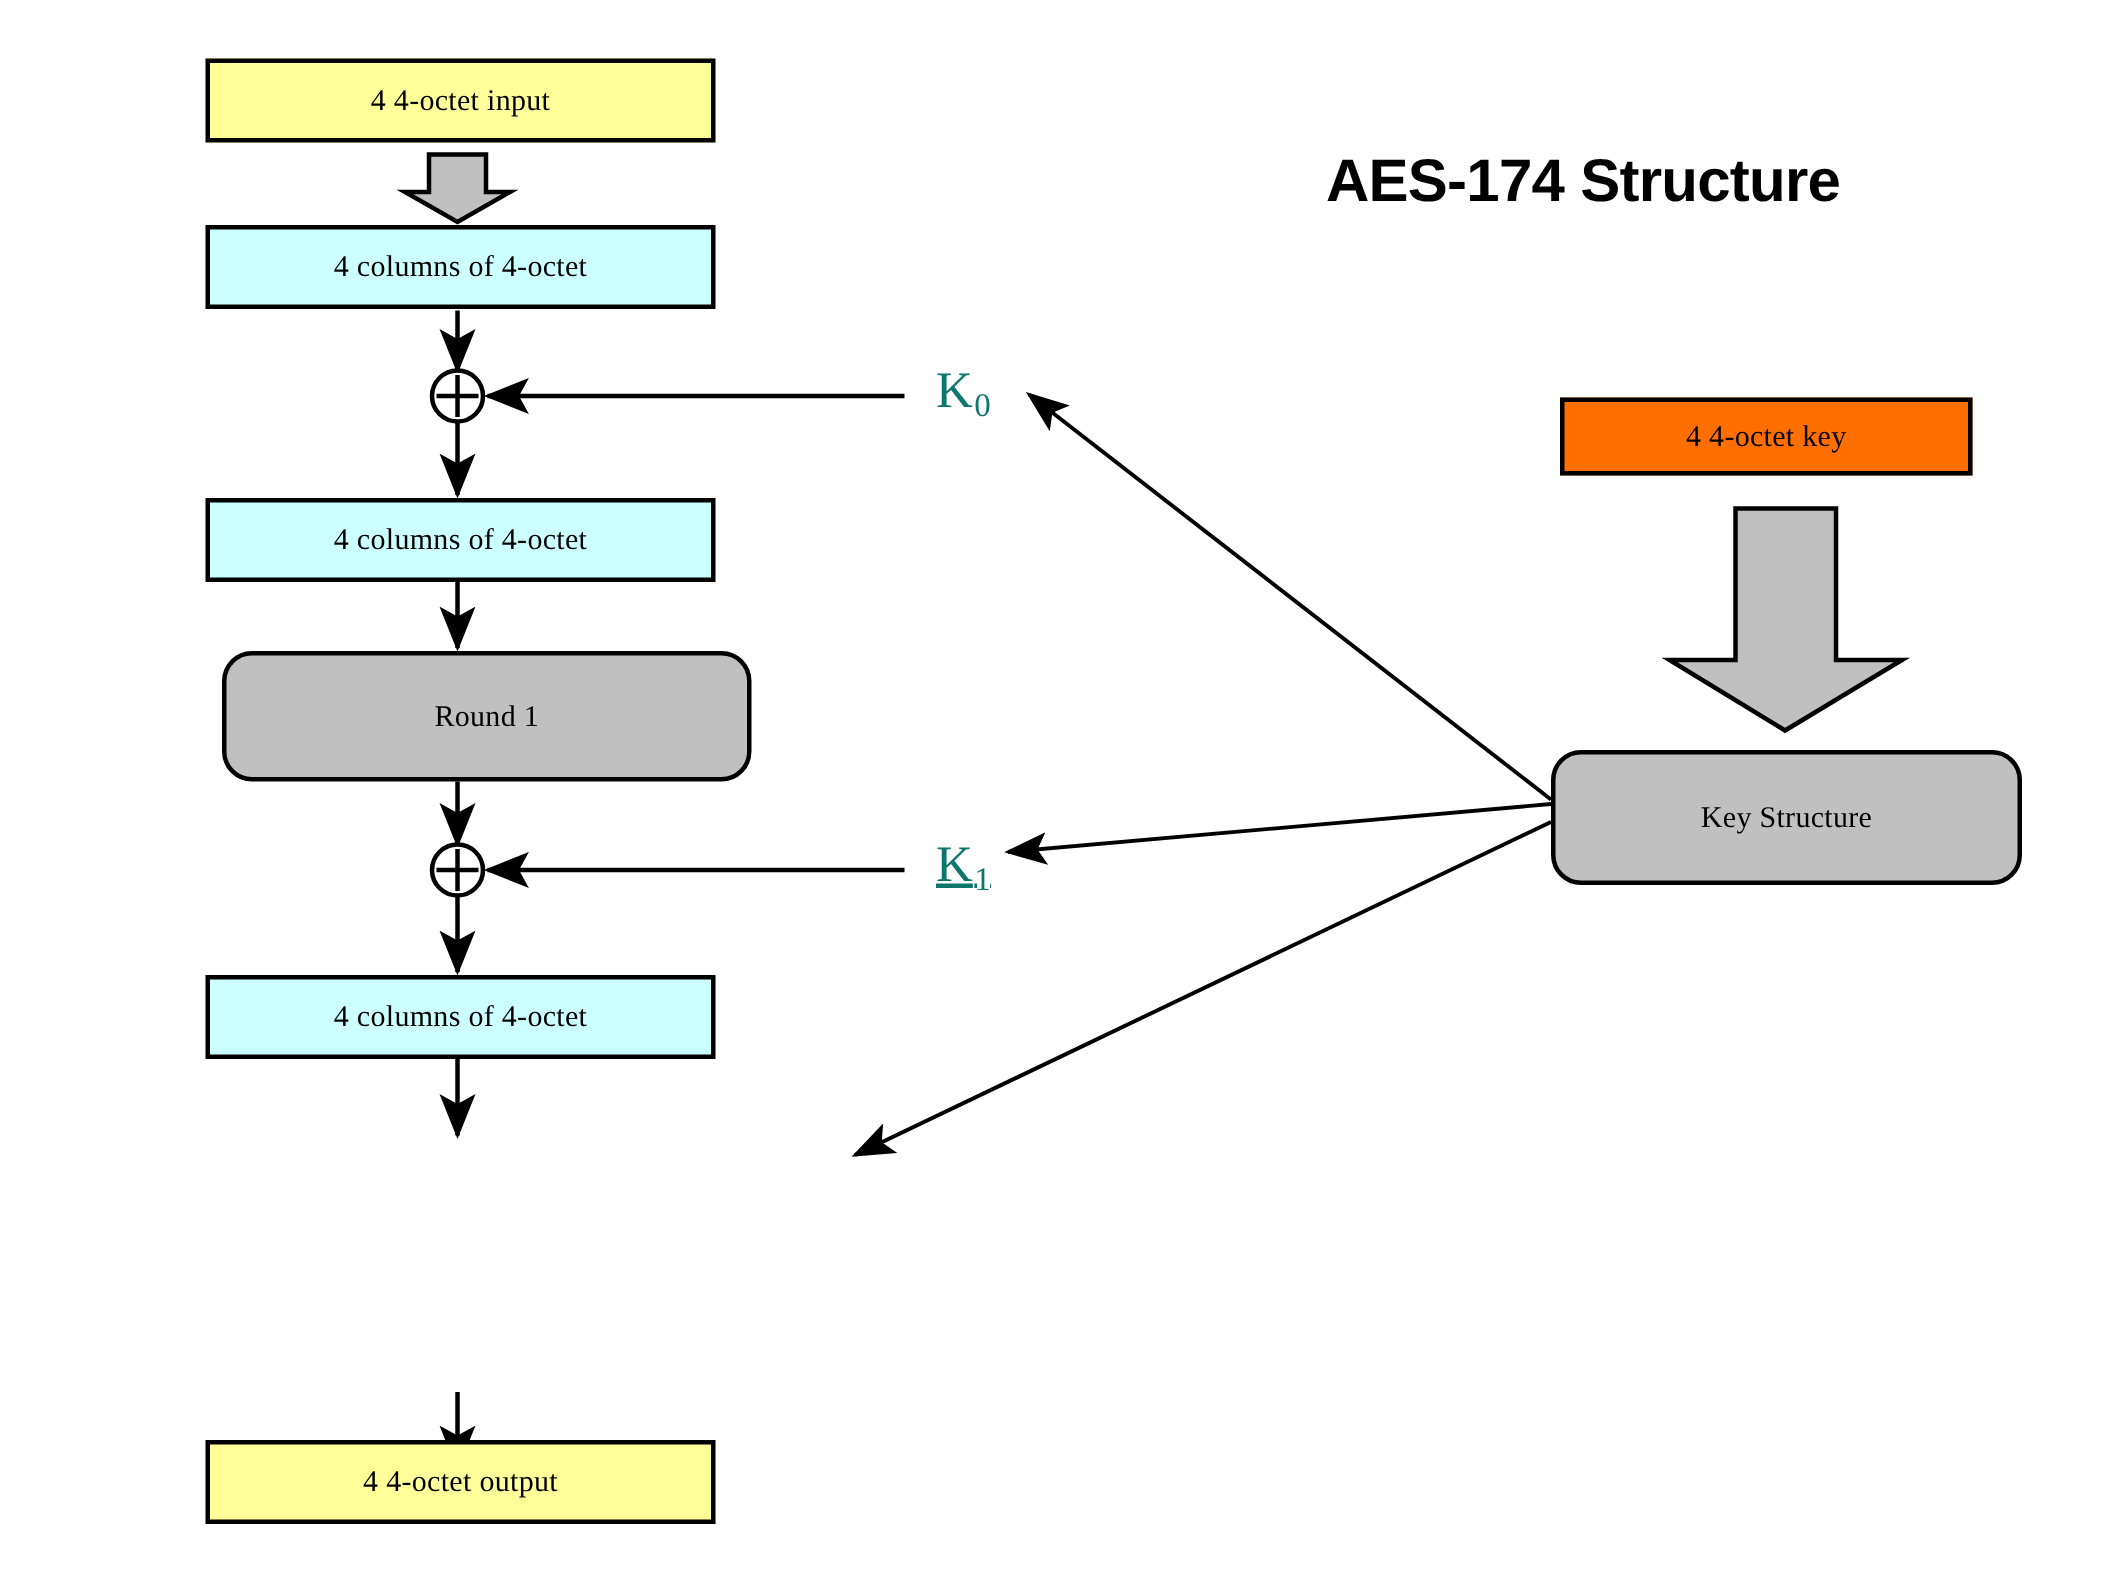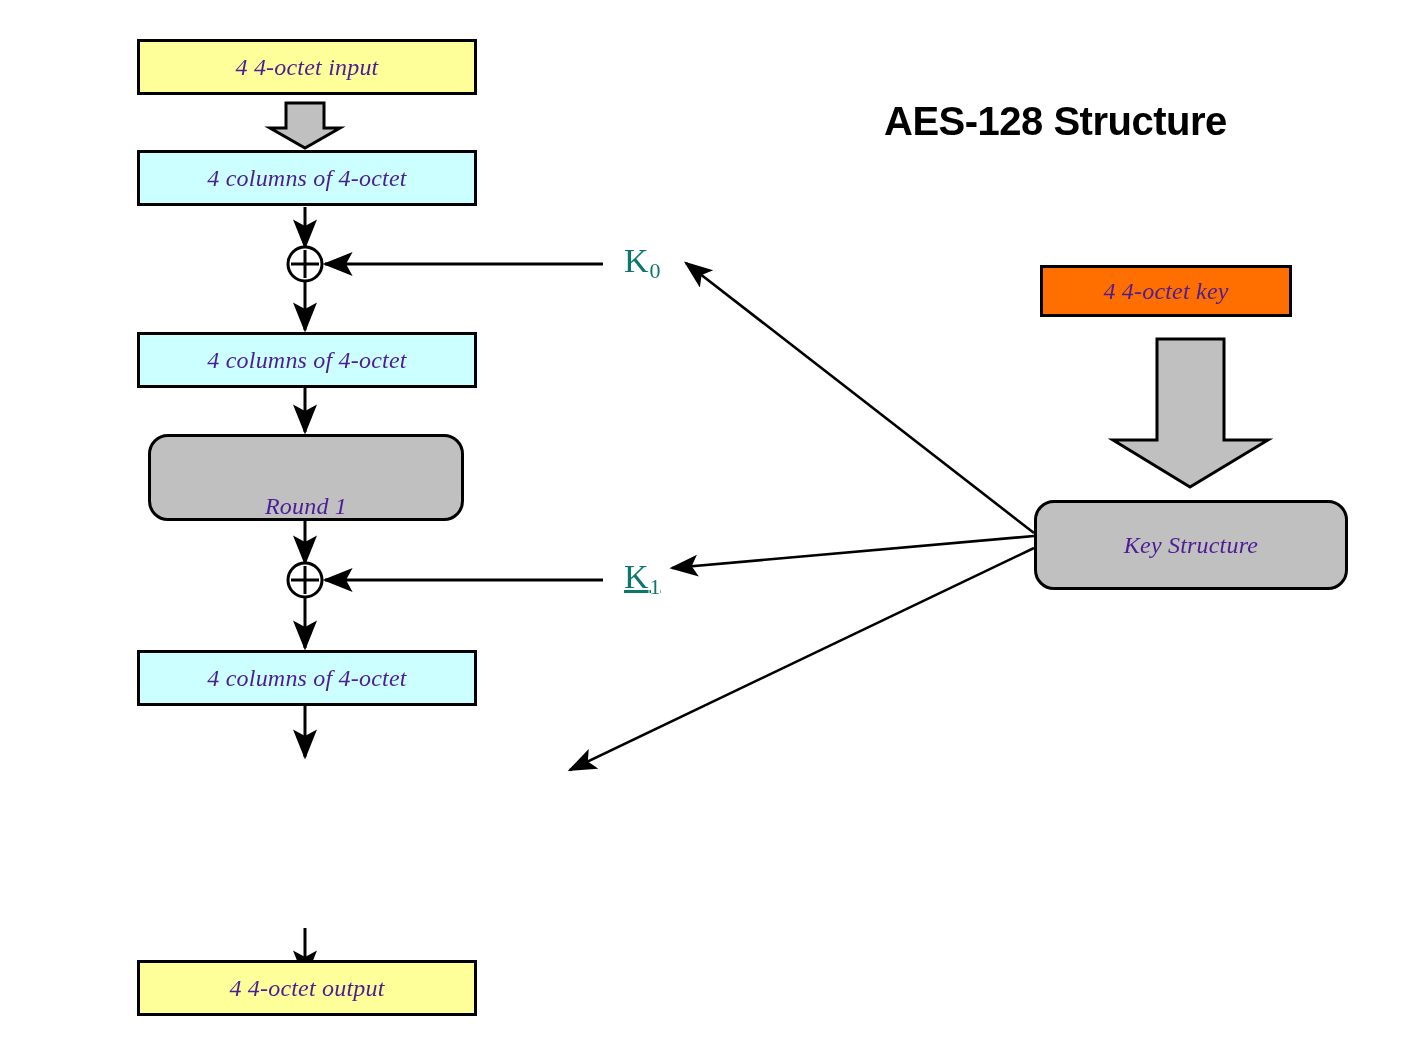--- a/index.html
+++ b/index.html
@@ -21,27 +21,26 @@
     top: 0;
     width: 1418px;
     height: 1064px;
   }
   .node {
     position: absolute;
     box-sizing: border-box;
     display: flex;
     align-items: center;
     justify-content: center;
-    color: #4c1d95;
+    color: #000000;
     font-family: "Liberation Serif", "DejaVu Serif", serif;
-    font-size: 24px;
+    font-size: 20px;
     line-height: 1;
     letter-spacing: 0.2px;
     white-space: nowrap;
-    font-style: italic;
   }
   .rect-node {
     border: 3px solid #000000;
   }
   .rounded-node {
     border: 3px solid #000000;
     border-radius: 20px;
   }
   .title {
     position: absolute;
@@ -120,55 +119,55 @@
 
     <g>
       <path d="M286,103 L324,103 L324,128 L340,128 L305,148 L270,128 L286,128 Z" fill="#c0c0c0" stroke="#000000" stroke-width="3" stroke-linejoin="miter"></path>
     </g>
 
     <g>
       <path d="M1157,339 L1224,339 L1224,440 L1268,440 L1190,487 L1113,440 L1157,440 Z" fill="#c0c0c0" stroke="#000000" stroke-width="3" stroke-linejoin="miter"></path>
     </g>
   </svg>
 
-  <div class="title" style="left:884px; top:99px;">AES-128 Structure</div>
+  <div class="title" style="left:884px; top:99px;">AES-174 Structure</div>
 
   <div class="node rect-node" style="left:137px; top:39px; width:340px; height:56px; background:#ffff99;">
     <span>4 4-octet input</span>
   </div>
 
   <div class="node rect-node" style="left:137px; top:150px; width:340px; height:56px; background:#ccffff;">
     <span>4 columns of 4-octet</span>
   </div>
 
   <div class="node rect-node" style="left:137px; top:332px; width:340px; height:56px; background:#ccffff;">
     <span>4 columns of 4-octet</span>
   </div>
 
-  <div class="node rounded-node" style="left:148px; top:434px; width:316px; height:87px; background:#c0c0c0;align-items:flex-end;">
+  <div class="node rounded-node" style="left:148px; top:434px; width:353px; height:87px; background:#c0c0c0;">
     <span>Round 1</span>
   </div>
 
   <div class="node rect-node" style="left:137px; top:650px; width:340px; height:56px; background:#ccffff;">
     <span>4 columns of 4-octet</span>
   </div>
 
   <div class="node rect-node" style="left:137px; top:960px; width:340px; height:56px; background:#ffff99;">
     <span>4 4-octet output</span>
   </div>
 
   <div class="keylabel" style="left:624px; top:242px;">
     <span>K</span><sub>0</sub>
   </div>
 
   <div class="keylabel" style="left:624px; top:558px;text-decoration:underline;">
     <span>K</span><sub>1</sub>
   </div>
 
-  <div class="node rect-node" style="left:1040px; top:265px; width:252px; height:52px; background:#ff6f00;text-align:right;">
+  <div class="node rect-node" style="left:1040px; top:265px; width:275px; height:52px; background:#ff6f00;text-align:right;">
     <span>4 4-octet key</span>
   </div>
 
   <div class="node rounded-node" style="left:1034px; top:500px; width:314px; height:90px; background:#c0c0c0;">
     <span>Key Structure</span>
   </div>
 
 </div>
 
 </body></html>

